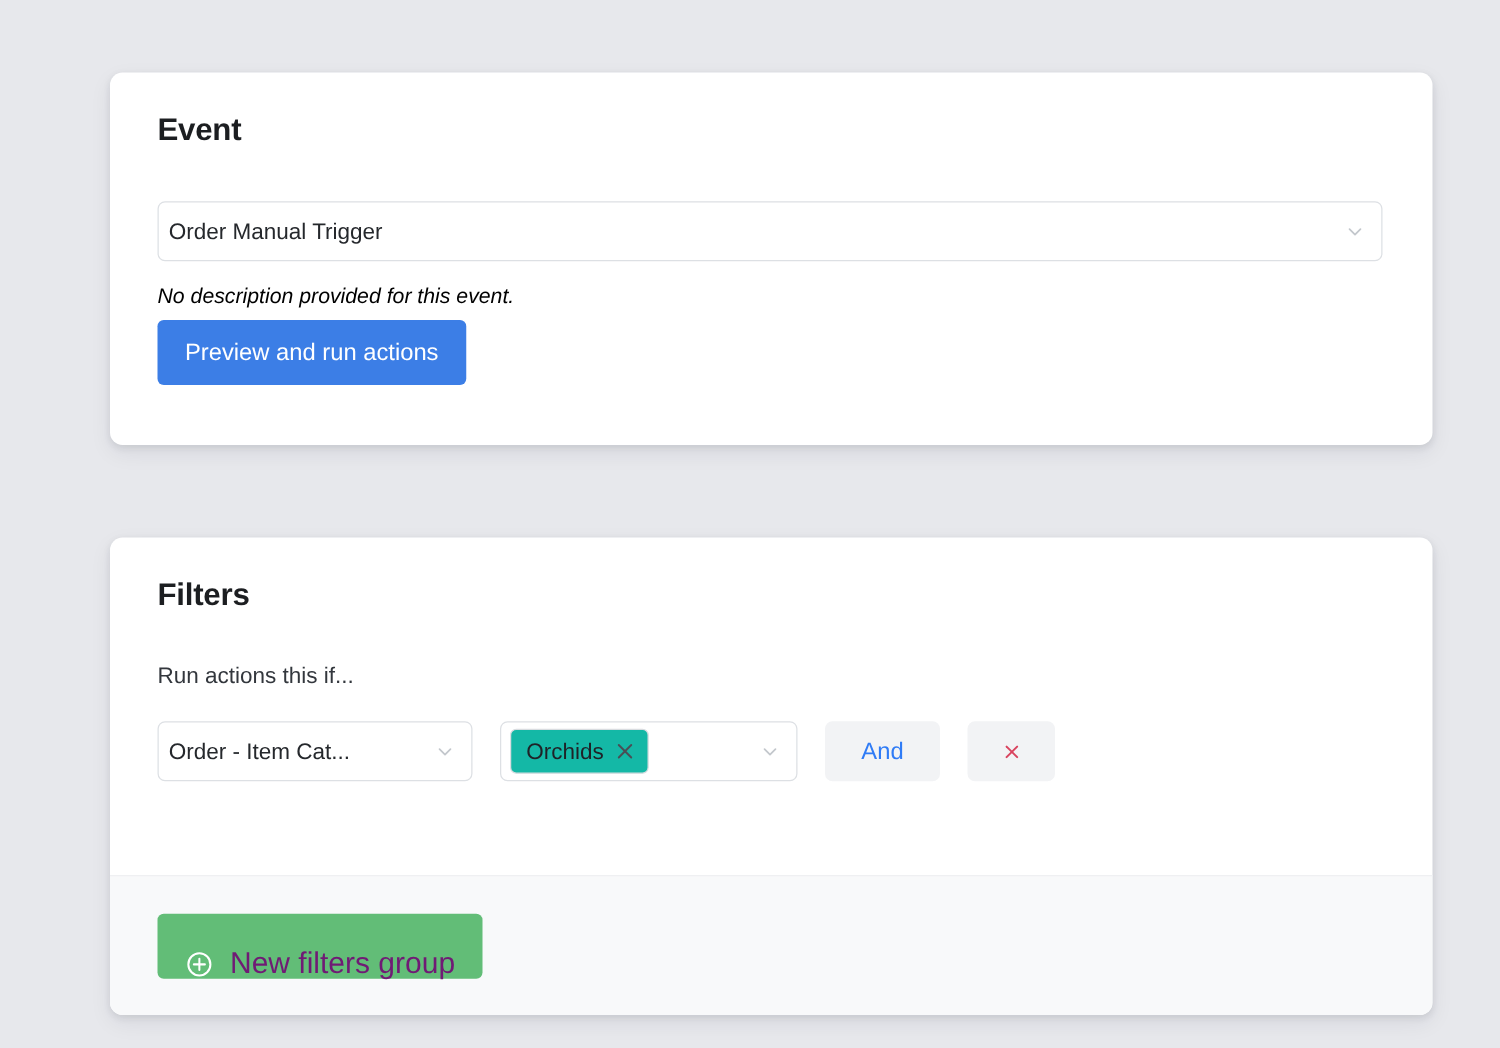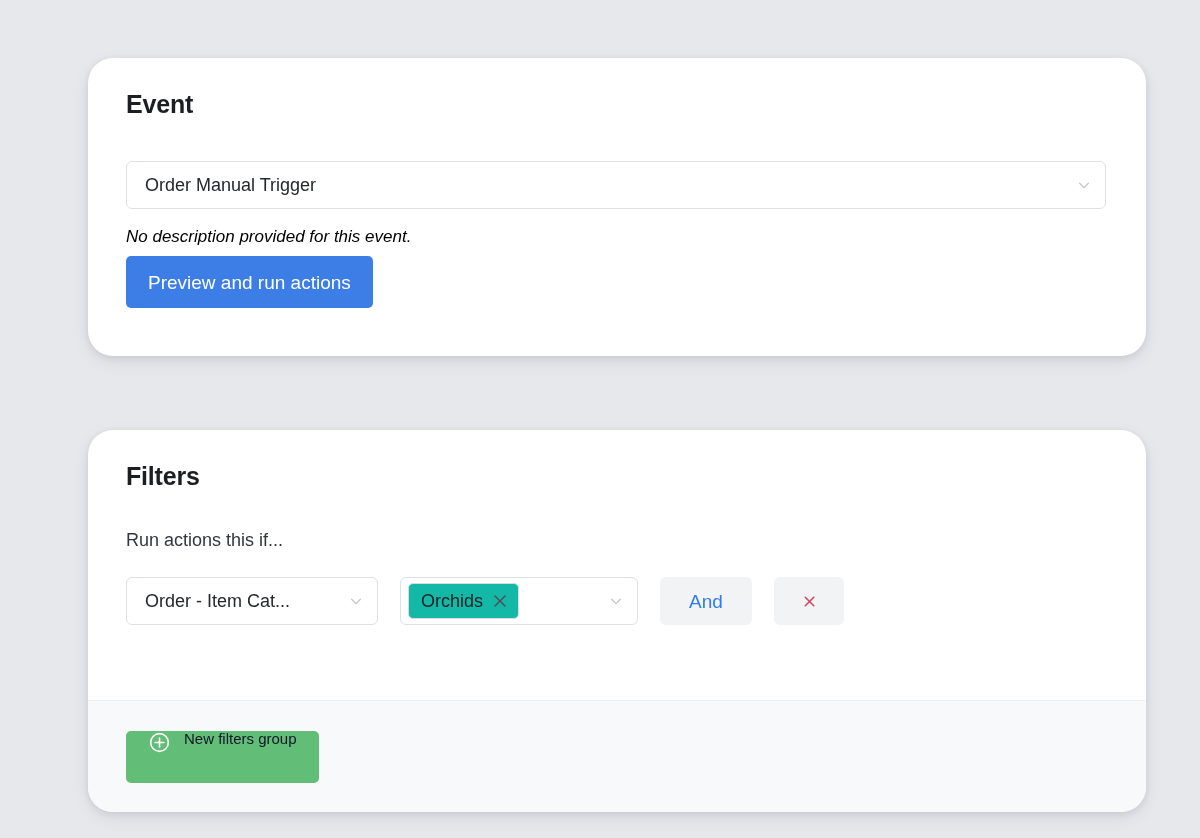--- a/index.html
+++ b/index.html
@@ -21,21 +21,21 @@
     width: 1200px;
     height: 838px;
   }
 
   
   .card {
     position: absolute;
     left: 88px;
     width: 1058px;
     background: #ffffff;
-    border-radius: 25px;
+    border-radius: 10px;
     box-shadow: 0 2px 6px rgba(30, 35, 50, 0.10),
                 0 6px 18px rgba(30, 35, 50, 0.07);
     overflow: hidden;
   }
   .card-event {
     top: 58px;
     height: 298px;
   }
   .card-filters {
     top: 430px;
@@ -58,21 +58,21 @@
 
   
   .select {
     position: relative;
     display: flex;
     align-items: center;
     background: #ffffff;
     border: 1px solid #dde0e4;
     border-radius: 6px;
     height: 48px;
-    padding: 0 38px 0 18px;
+    padding: 0 38px 0 8px;
     font-size: 18px;
     color: #25282c;
     cursor: pointer;
     user-select: none;
     white-space: nowrap;
     overflow: hidden;
   }
   .select.wide { width: 980px; }
 
   .select .value {
@@ -208,27 +208,27 @@
     height: 112px;
     background: #f8f9fa;
     border-top: 1px solid #eff0f2;
     display: flex;
     align-items: center;
     padding-left: 38px;
   }
 
   .btn-success {
     display: inline-flex;
-    align-items: flex-start;
+    align-items: flex-end;
     gap: 13px;
     height: 52px;
     padding: 0 22px;
     background: #62bd77;
-    color: #0f172a;
-    font-size: 15px;
+    color: #701a75;
+    font-size: 24px;
     border: none;
     border-radius: 5px;
     cursor: pointer;
     font-family: inherit;
     line-height: 1;
   }
   .btn-success svg { display: block; width: 23px; height: 23px; }
 </style>
 </head>
 <body>

